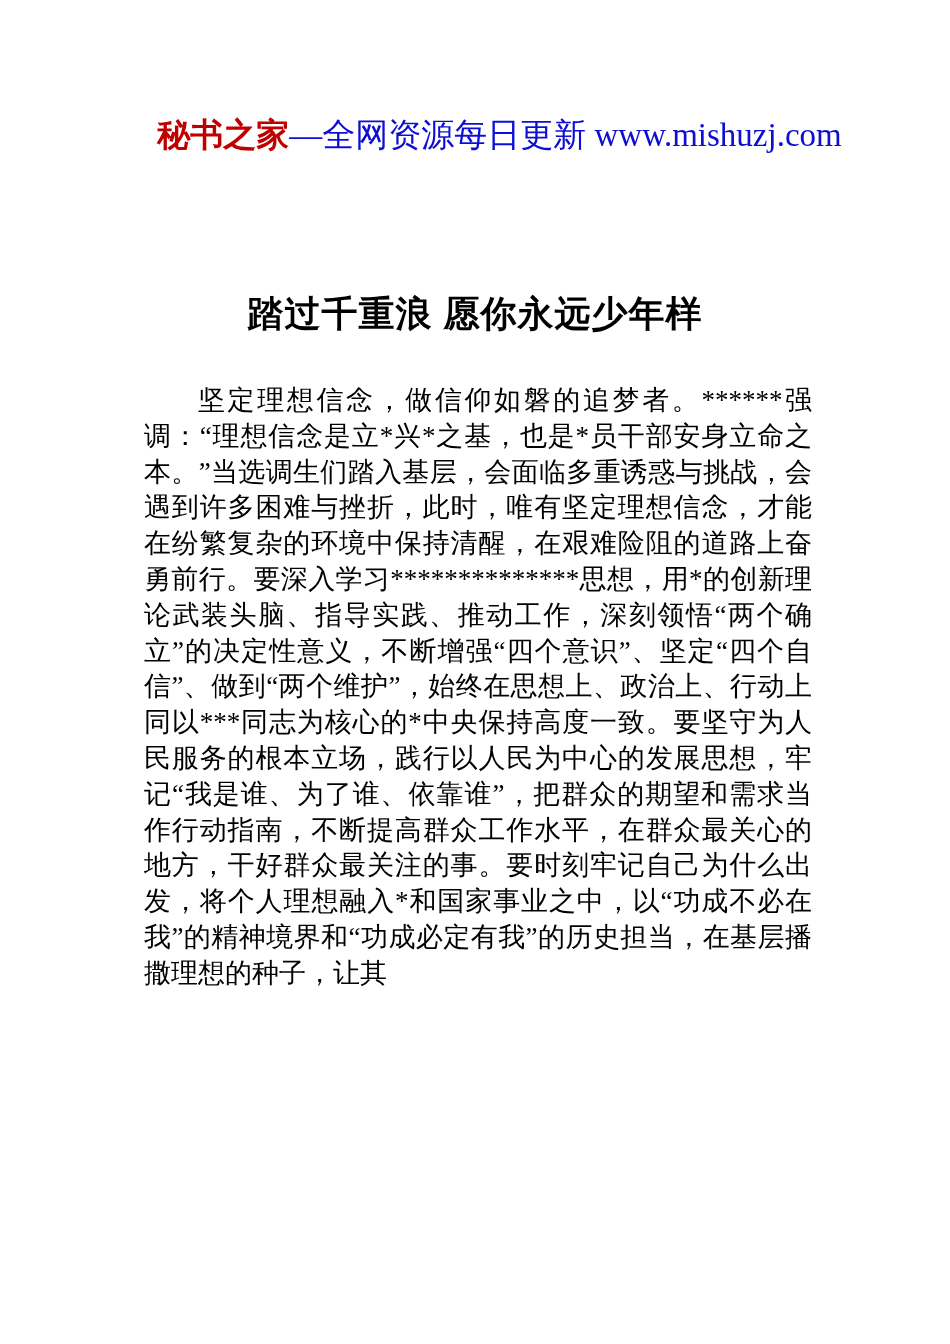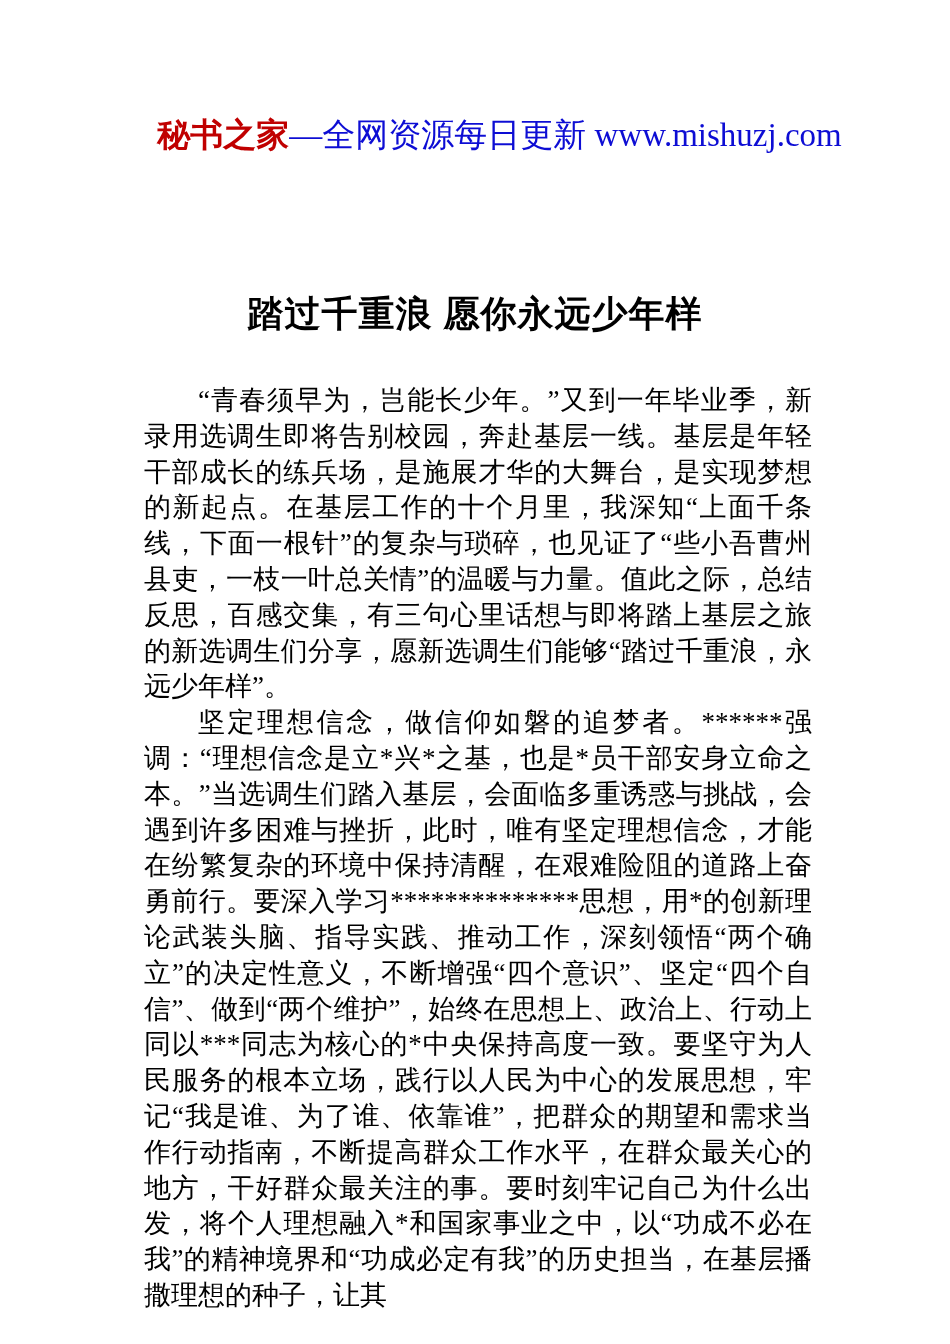--- a/index.html
+++ b/index.html
@@ -73,17 +73,16 @@
 
 <div class="page">
 
   <div class="header-line">
     <span class="site-name">秘书之家</span><span class="header-tagline">—全网资源每日更新 </span><span class="header-url">www.mishuzj.com</span>
   </div>
 
   <div class="doc-title">踏过千重浪 愿你永远少年样</div>
 
   <div class="body-text">
-    <p>“青春须早为，岂能长少年。”又到一年毕业季，新录用选调生即将告别校园，奔赴基层一线。基层是年轻干部成长的练兵场，是施展才华的大舞台，是实现梦想的新起点。在基层工作的十个月里，我深知“上面千条线，下面一根针”的复杂与琐碎，也见证了“些小吾曹州县吏，一枝一叶总关情”的温暖与力量。值此之际，总结反思，百感交集，有三句心里话想与即将踏上基层之旅的新选调生们分享，愿新选调生们能够“踏过千重浪，永远少年样”。</p>
     <p>坚定理想信念，做信仰如磐的追梦者。******强调：“理想信念是立*兴*之基，也是*员干部安身立命之本。”当选调生们踏入基层，会面临多重诱惑与挑战，会遇到许多困难与挫折，此时，唯有坚定理想信念，才能在纷繁复杂的环境中保持清醒，在艰难险阻的道路上奋勇前行。要深入学习**************思想，用*的创新理论武装头脑、指导实践、推动工作，深刻领悟“两个确立”的决定性意义，不断增强“四个意识”、坚定“四个自信”、做到“两个维护”，始终在思想上、政治上、行动上同以***同志为核心的*中央保持高度一致。要坚守为人民服务的根本立场，践行以人民为中心的发展思想，牢记“我是谁、为了谁、依靠谁”，把群众的期望和需求当作行动指南，不断提高群众工作水平，在群众最关心的地方，干好群众最关注的事。要时刻牢记自己为什么出发，将个人理想融入*和国家事业之中，以“功成不必在我”的精神境界和“功成必定有我”的历史担当，在基层播撒理想的种子，让其</p>
   </div>
 
 </div>
 
 </body></html>

